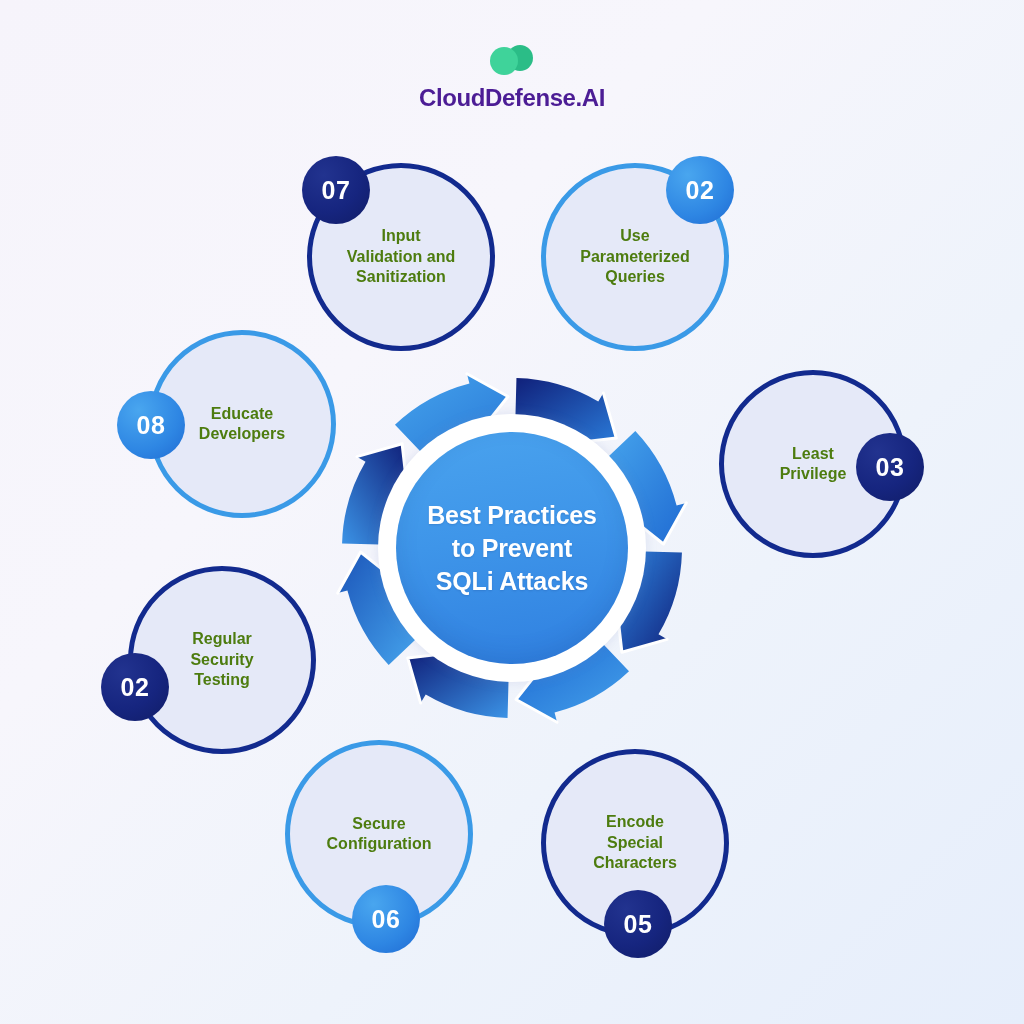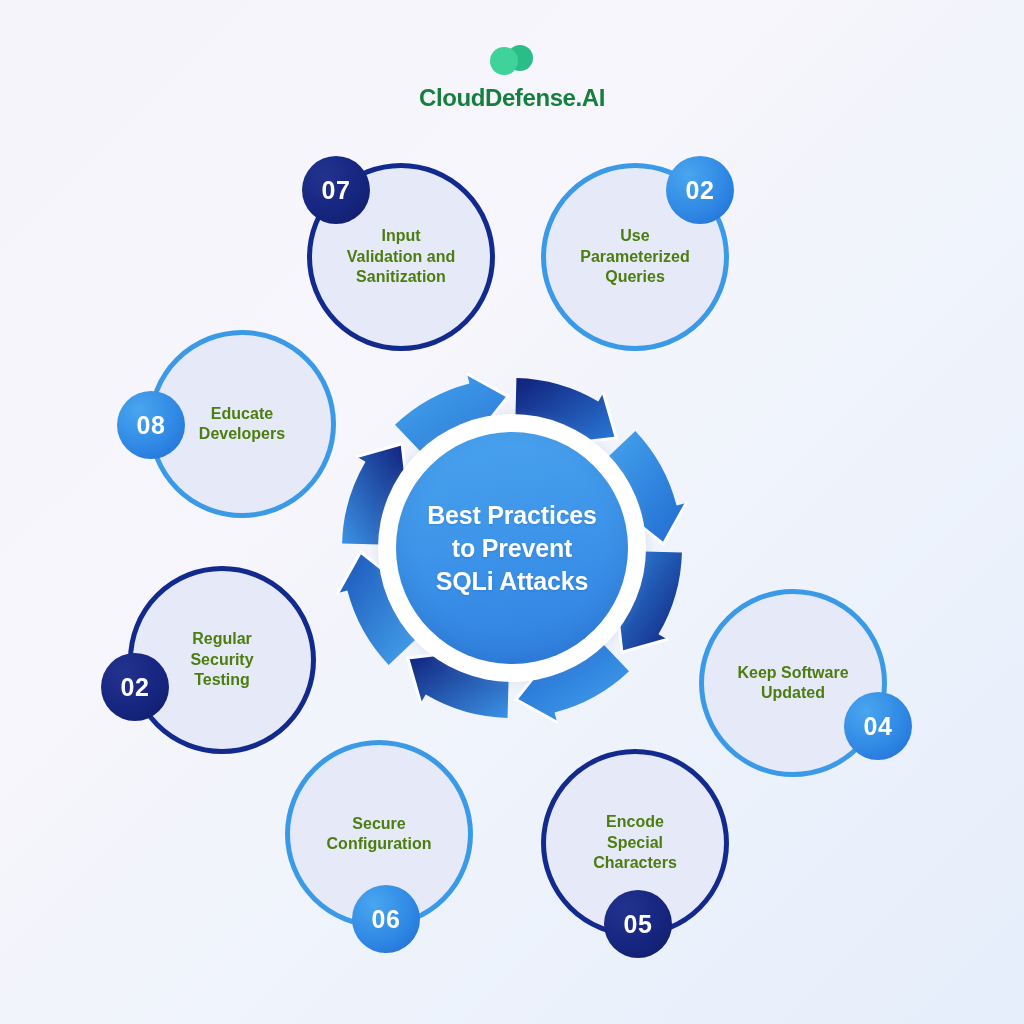--- a/index.html
+++ b/index.html
@@ -32,21 +32,21 @@
   .brand-mark {
     display: block;
     margin: 0 auto 6px auto;
     width: 56px;
     height: 34px;
   }
   .brand-name {
     font-size: 24px;
     font-weight: bold;
     letter-spacing: -0.4px;
-    color: #15803d;
+    color: #4c1d95;
     font-family: "Liberation Sans", sans-serif;
   }
 
   
   .hub {
     position: absolute;
     left: 512px;
     top: 548px;
     transform: translate(-50%, -50%);
     width: 360px;
@@ -246,26 +246,26 @@
     <div class="badge badge-dark">07</div>
   </div>
 
   <div class="node node-light" id="node-2">
     <div class="node-label">Use
 Parameterized
 Queries</div>
     <div class="badge badge-light">02</div>
   </div>
 
-
-  <div class="node node-light" id="node-4">
-    <div class="node-label">Keep Software
-Updated</div>
-    <div class="badge badge-light">04</div>
-  </div>
+  <div class="node node-dark" id="node-3">
+    <div class="node-label">Least
+Privilege</div>
+    <div class="badge badge-dark">03</div>
+  </div>
+
 
   <div class="node node-dark" id="node-5">
     <div class="node-label">Encode
 Special
 Characters</div>
     <div class="badge badge-dark">05</div>
   </div>
 
   <div class="node node-light" id="node-6">
     <div class="node-label">Secure

